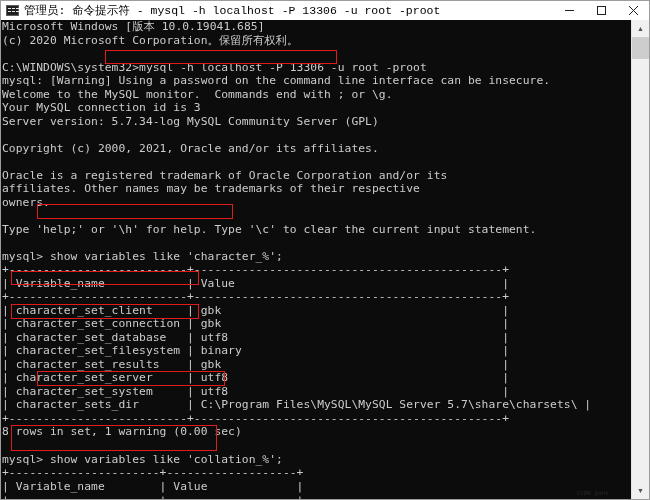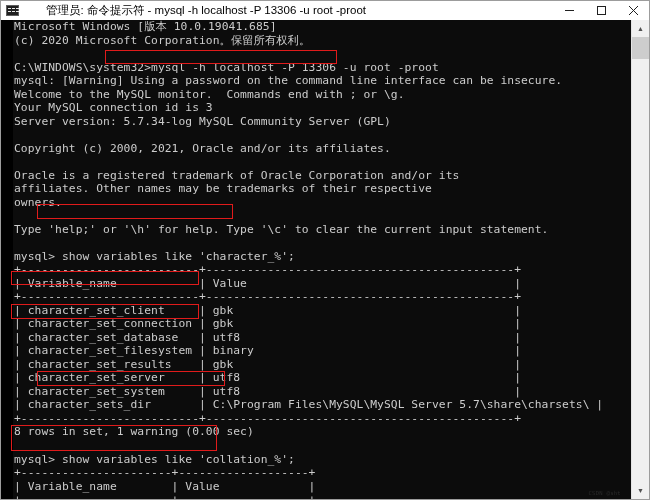--- a/index.html
+++ b/index.html
@@ -55,22 +55,21 @@
     width: 3px; height: 1px;
     background: #e8e8e8;
     box-shadow: 0 3px 0 0 #e8e8e8, 4px 0 0 0 #e8e8e8, 4px 3px 0 0 #e8e8e8,
                 8px 0 0 0 #e8e8e8, 8px 3px 0 0 #e8e8e8;
   }
   #title-text {
     font-size: 11.5px;
     color: #000000;
     white-space: nowrap;
     letter-spacing: 0px;
-    font-family: Liberation Sans, sans-serif;
-    margin-left: 22px;
+    font-family: Liberation Mono, monospace;
   }
   #window-controls {
     margin-left: auto;
     display: flex;
     height: 19px;
     flex: 0 0 auto;
   }
   .win-btn {
     width: 32px;
     height: 19px;
@@ -80,21 +79,21 @@
     color: #202020;
     font-size: 11px;
     line-height: 1;
   }
   .win-btn svg { display:block; }
 
   
   #console {
     position: absolute;
     top: 19px;
-    left: 12px;
+    left: 0;
     width: 630px;
     height: 479px;
     background: #0c0c0c;
     overflow: hidden;
     box-sizing: border-box;
   }
   #console-text {
     position: absolute;
     top: 0px;
     left: 1px;

